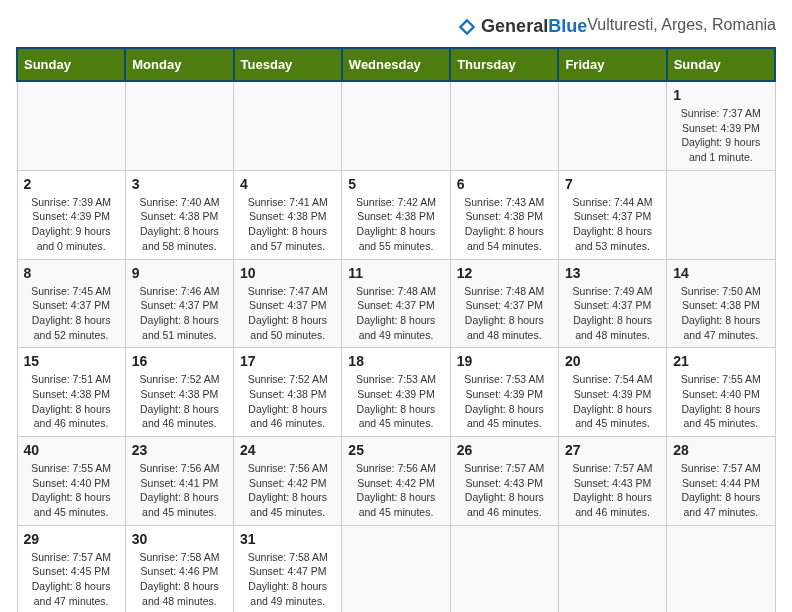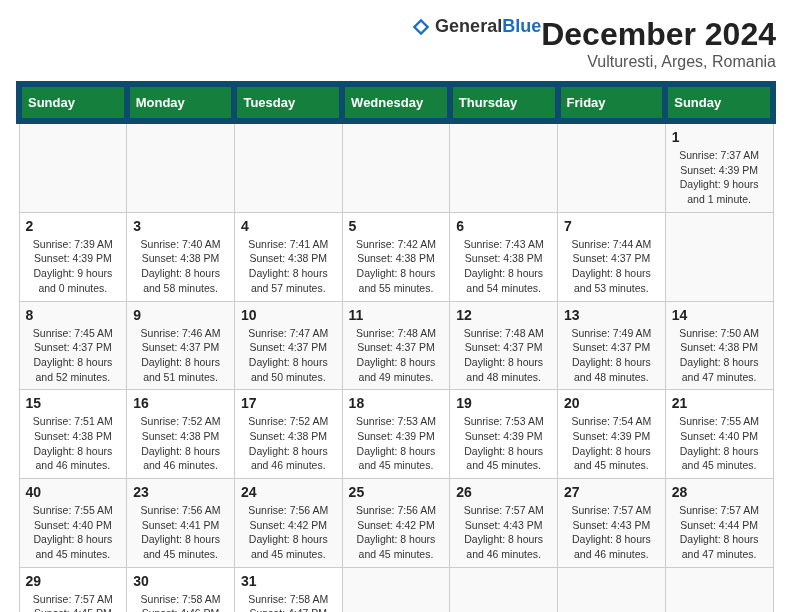--- a/index.html
+++ b/index.html
@@ -36,27 +36,27 @@
     .subtitle {
       font-size: 16px;
       color: #555;
     }
     table {
       width: 100%;
       border-collapse: collapse;
       font-size: 11px;
     }
     thead tr th {
-      background-color: #15803d;
+      background-color: #4d7c0f;
       color: #fff;
       padding: 8px 6px;
       text-align: left;
       font-size: 13px;
       font-weight: bold;
-      border: 6px solid #0c4a6e;
+      border: 2px solid #0c4a6e;
     }
     tbody tr td {
       border: 1px solid #ccc;
       padding: 5px 6px;
       vertical-align: top;
       background: #fff;
       min-height: 80px;
       width: calc(100% / 7);
     }
     tbody tr:nth-child(odd) td {
@@ -86,21 +86,20 @@
   <div class="logo">
     <svg class="logo-icon" viewBox="0 0 24 24" xmlns="http://www.w3.org/2000/svg">
       <polygon points="12,2 22,12 12,22 2,12" fill="#1a6fc4"></polygon>
       <polygon points="12,6 18,12 12,18 6,12" fill="#fff"></polygon>
     </svg>
     <div>
       <span style="font-size:18px;font-weight:bold;color:#333;">General</span><span style="font-size:18px;font-weight:bold;color:#1a6fc4;">Blue</span>
     </div>
   </div>
   <div class="title-area">
-    <div class="main-title">December 2024</div>
     <div class="subtitle">Vulturesti, Arges, Romania</div>
   </div>
 </div>
 
 <table>
   <thead>
     <tr>
       <th>Sunday</th>
       <th>Monday</th>
       <th>Tuesday</th>

